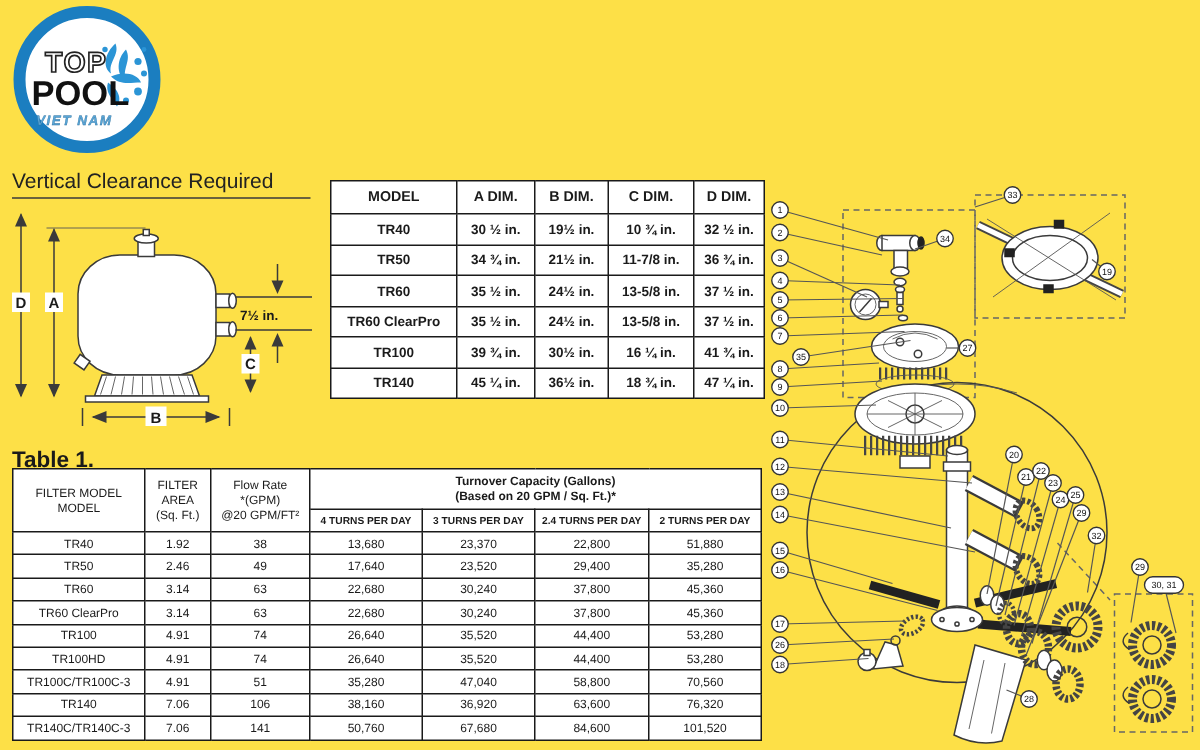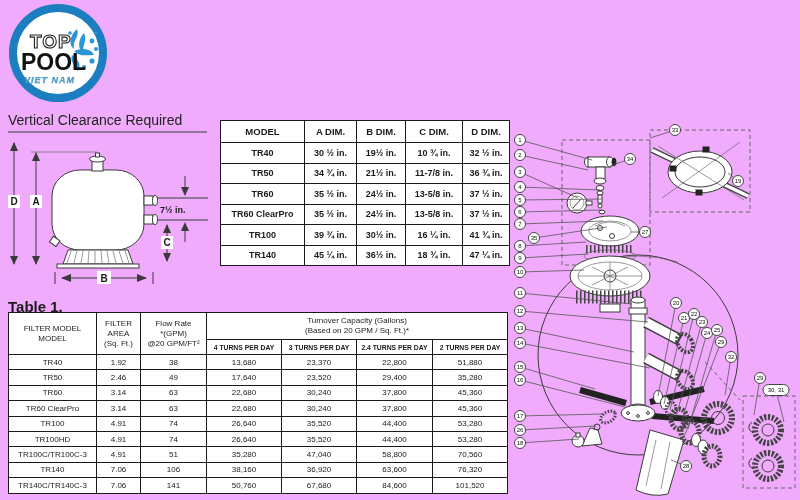--- a/index.html
+++ b/index.html
@@ -1,32 +1,32 @@
 <!DOCTYPE html>
 <html><head>
 <meta charset="utf-8">
 <style>
   html,body{margin:0;padding:0;}
-  .page{position:relative;width:800px;height:500px;background:#f0abfc;overflow:hidden;
+  .page{position:relative;width:800px;height:500px;background:#fde047;overflow:hidden;
         font-family:"Liberation Sans",sans-serif;color:#1a1a1a;}
   .abs{position:absolute;}
 
   
   table{border-collapse:collapse;table-layout:fixed;background:#fff;}
   .dimtbl{width:289px;}
   .dimtbl th,.dimtbl td{border:1.6px solid #1a1a1a;text-align:center;vertical-align:middle;
         font-weight:bold;padding:0;}
   .dimtbl th{font-size:9.5px;height:21px;}
   .dimtbl td{font-size:9px;height:19.5px;}
 
   
   .t1{width:499px;}
   .t1 th,.t1 td{border:1.4px solid #1a1a1a;text-align:center;vertical-align:middle;padding:0;}
   .t1 .hmain{font-size:8px;font-weight:normal;line-height:1.25;}
-  .t1 .hturnover{font-size:8px;font-weight:normal;line-height:1.3;height:26px;}
+  .t1 .hturnover{font-size:8px;font-weight:bold;line-height:1.3;height:26px;}
   .t1 .hturn{font-size:6.8px;font-weight:bold;white-space:nowrap;height:14px;}
   .t1 td{font-size:8px;height:14.4px;}
   .t1title{font-size:15px;font-weight:bold;}
 
   .cap{font-size:14px;color:#222;}
 
   
   .ln{stroke:#3a3a3a;stroke-width:1;fill:none;}
   .lnw{stroke:#3a3a3a;stroke-width:1;fill:#fff;}
   .thin{stroke:#555;stroke-width:.6;fill:none;}

